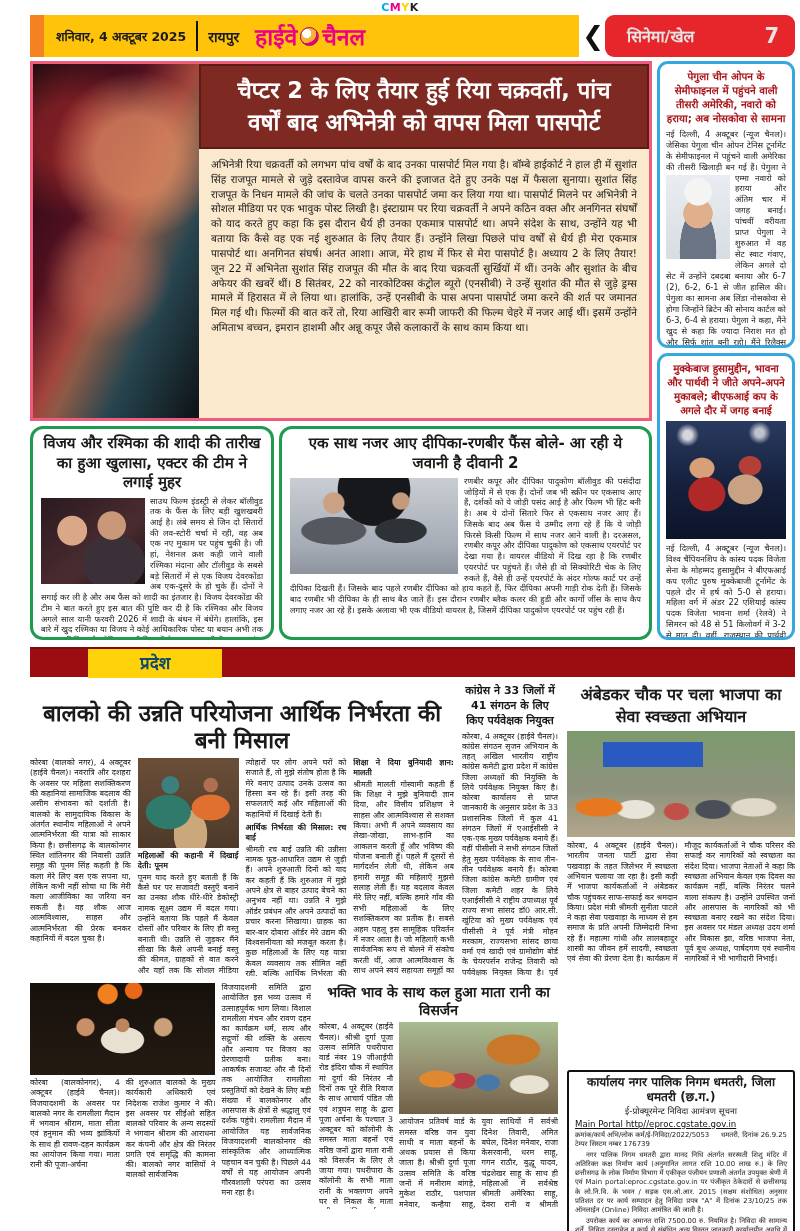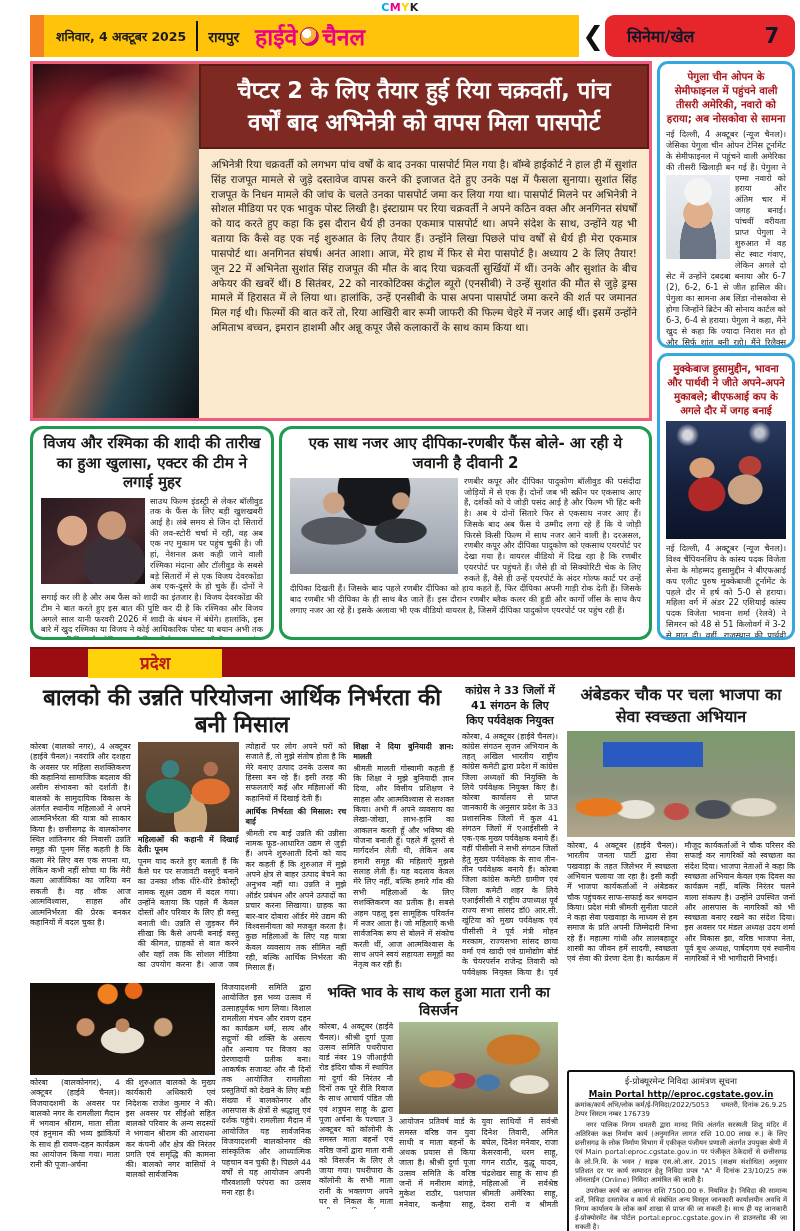--- a/index.html
+++ b/index.html
@@ -12,21 +12,21 @@
   
   .masthead{display:flex;height:42px;align-items:stretch}
   .mast-left{flex:1;background:#ffc40a;display:flex;align-items:center;position:relative;border-radius:0;overflow:hidden}
   .orange-block{width:14px;align-self:stretch;background:#f58220;margin-right:12px;flex:0 0 auto}
   .mast-date{font-weight:bold;font-size:12.5px;white-space:nowrap}
   .mast-vline{width:2px;height:70%;background:#111;margin:0 10px;flex:0 0 auto}
   .mast-city{font-weight:bold;font-size:14px;white-space:nowrap}
   .logo{position:absolute;left:51%;transform:translateX(-50%);display:flex;align-items:center;gap:3px;color:#ec008c;font-size:23px;font-weight:bold;white-space:nowrap}
   .globe{width:19px;height:19px;border-radius:50%;flex:0 0 auto;background:radial-gradient(circle at 34% 32%,#ffffff 0 28%,#f9b233 29% 58%,#e6007e 59% 100%);border:1px solid #b0005e}
   .chev{font-size:26px;line-height:42px;color:#111;font-weight:bold;margin:0 1px 0 3px}
-  .badge{width:190px;background:#e6262b;border-radius:9px;color:#0f172a;display:flex;align-items:center;justify-content:space-between;padding:0 16px 0 22px;font-weight:bold}
+  .badge{width:190px;background:#e6262b;border-radius:9px;color:#e5e5e5;display:flex;align-items:center;justify-content:space-between;padding:0 16px 0 22px;font-weight:bold}
   .badge-sec{font-size:16px}
   .badge-pg{font-size:21px}
   
   .topzone{display:flex;gap:5px;margin-top:4px}
   .top-left{width:622px;display:flex;flex-direction:column;gap:5px}
   .top-right{flex:1;display:flex;flex-direction:column;gap:5px}
   .lead-box{border:3px solid #ef5b7d;background:#fbe9ce;height:360px;display:flex;overflow:hidden}
   .lead-photo{width:166px;flex:0 0 auto;background:linear-gradient(115deg,#190a0e 0%,#511020 34%,#a3453c 50%,#8c5a46 56%,#27454f 72%,#0e1216 100%);background-blend-mode:normal}
   .lead-photo::before{content:"";display:block;width:100%;height:100%;background:radial-gradient(circle at 62% 26%,rgba(220,140,100,.75) 0 14%,transparent 30%),radial-gradient(circle at 45% 60%,rgba(200,110,90,.5) 0 12%,transparent 28%),radial-gradient(circle at 20% 20%,rgba(255,60,60,.35) 0 10%,transparent 26%)}
   .lead-right{flex:1;display:flex;flex-direction:column;overflow:hidden}
@@ -47,27 +47,27 @@
   .gb1{width:244px}
   .gb2{flex:1}
   .green-head{font-weight:bold;text-align:center;font-size:15px;line-height:1.3;margin:1px 0 3px}
   .green-body{font-size:8.2px;line-height:1.31;text-align:justify}
   .gb1-photo{float:left;width:104px;height:86px;margin:2px 5px 1px 0;background:linear-gradient(140deg,#2a1a20 0%,#4a2c30 60%,#1c1014 100%)}
   .gb1-photo::before{content:"";display:block;width:100%;height:100%;background:radial-gradient(circle at 30% 38%,#d8a888 0 16%,transparent 17%),radial-gradient(circle at 68% 32%,#c89878 0 15%,transparent 16%),radial-gradient(ellipse at 70% 75%,#3c3038 0 30%,transparent 31%)}
   .gb2-photo{float:left;width:168px;height:96px;margin:2px 6px 1px 0;background:linear-gradient(180deg,#c9ced4 0%,#a6acb5 70%,#8e949e 100%)}
   .gb2-photo::before{content:"";display:block;width:100%;height:100%;background:radial-gradient(ellipse at 26% 55%,#55585e 0 18%,transparent 19%),radial-gradient(circle at 26% 26%,#caa184 0 7%,transparent 8%),radial-gradient(ellipse at 66% 55%,#2e3136 0 16%,transparent 17%),radial-gradient(circle at 66% 24%,#c49a7c 0 6%,transparent 7%),radial-gradient(ellipse at 50% 12%,#17181c 0 30%,transparent 31%)}
   
   .band{height:30px;background:#9c0d12;margin:7px 0 7px;display:flex;align-items:center;border-top:2px solid #7d0a0e}
-  .band-label{background:#ffd20a;color:#b91c1c;font-weight:bold;font-size:17px;line-height:1;padding:6px 52px;margin-left:58px}
+  .band-label{background:#ffd20a;color:#0c4a6e;font-weight:bold;font-size:17px;line-height:1;padding:6px 52px;margin-left:58px}
   
   .pradesh{display:flex;gap:9px}
   .pr-left{width:528px;flex:0 0 auto}
   .pr-row1{display:flex;gap:8px;height:292px}
   .balco{width:424px;overflow:hidden}
-  .balco-head{font-weight:bold;font-size:22.5px;line-height:1.2;text-align:center;margin:0 0 4px}
+  .balco-head{font-weight:bold;font-size:22.5px;line-height:1.2;text-align:center;margin:16px 0 4px}
   .balco-cols{column-count:4;column-gap:7px;font-size:7.9px;line-height:1.31;text-align:justify;height:238px;overflow:hidden}
   .balco-photo{width:100%;height:90px;margin:1px 0 3px;break-inside:avoid;background:linear-gradient(180deg,#6a4e38 0%,#4e3a2a 100%)}
   .balco-photo::before{content:"";display:block;width:100%;height:100%;background:radial-gradient(ellipse at 30% 60%,#2f7a6a 0 22%,transparent 23%),radial-gradient(circle at 32% 30%,#3c7f7f 0 9%,transparent 10%),radial-gradient(ellipse at 72% 55%,#e07030 0 18%,transparent 19%),radial-gradient(circle at 72% 30%,#b07050 0 7%,transparent 8%),radial-gradient(ellipse at 52% 85%,#caa87c 0 22%,transparent 23%)}
   .subhead{font-weight:bold;margin:3px 0 1px}
   .congress{flex:1;overflow:hidden}
   .congress-head{font-weight:bold;font-size:11px;line-height:1.35;text-align:center;margin-bottom:3px}
   .congress-body{font-size:7.9px;line-height:1.3;text-align:justify;height:244px;overflow:hidden}
   .pr-row2{display:flex;gap:8px;margin-top:7px;height:226px}
   .ramleela{width:281px;overflow:hidden}
   .small-head{font-weight:bold;font-size:14px;line-height:1.3;text-align:center;margin-bottom:3px}
@@ -87,21 +87,21 @@
   .vis-photo::before{content:"";display:block;width:100%;height:100%;background:radial-gradient(ellipse at 72% 30%,#c87828 0 16%,transparent 17%),radial-gradient(ellipse at 24% 62%,#e08830 0 10%,transparent 11%),radial-gradient(ellipse at 40% 64%,#b83c48 0 9%,transparent 10%),radial-gradient(ellipse at 56% 66%,#4878a8 0 9%,transparent 10%),radial-gradient(ellipse at 82% 68%,#e8e2d2 0 10%,transparent 11%)}
   .pr-right{flex:1;overflow:hidden}
   .amb-head{font-weight:bold;font-size:16px;line-height:1.35;text-align:center;margin:0 0 4px}
   .amb-photo{width:100%;height:106px;margin:1px 0 4px;background:linear-gradient(180deg,#7d9a6d 0%,#8d927c 55%,#b3a78c 100%)}
   .amb-photo::before{content:"";display:block;width:100%;height:100%;background:linear-gradient(#2a5ac0,#2a5ac0) 28% 14%/44% 24% no-repeat,radial-gradient(ellipse at 14% 72%,#e87820 0 8%,transparent 9%),radial-gradient(ellipse at 30% 74%,#e8e4da 0 8%,transparent 9%),radial-gradient(ellipse at 48% 76%,#c05048 0 7%,transparent 8%),radial-gradient(ellipse at 64% 74%,#4a4e58 0 8%,transparent 9%),radial-gradient(ellipse at 82% 72%,#e0d8c8 0 8%,transparent 9%)}
   .amb-cols{column-count:2;column-gap:7px;font-size:7.9px;line-height:1.3;text-align:justify;height:222px;overflow:hidden}
   
   .tender{border:2px solid #111;border-radius:3px;margin-top:7px;padding:3px 6px 4px;font-size:6.9px;line-height:1.32;overflow:hidden}
   .tender-title{font-weight:bold;font-size:12px;line-height:1.25;text-align:center}
   .tender-sub{text-align:center;font-size:8.6px;margin-top:1px}
-  .tender-portal{display:block;text-align:center;font-weight:bold;font-size:8.6px;text-decoration:underline;color:#111;margin:1px 0}
+  .tender-portal{display:block;text-align:left;font-weight:normal;font-size:8.6px;text-decoration:underline;color:#111;margin:1px 0}
   .tender-ref{display:flex;justify-content:space-between;gap:6px;margin-top:1px;font-size:6.9px}
   .tender-p{text-indent:11px;text-align:justify;margin-top:2px}
 </style>
 </head>
 <body>
 
 <div class="cmyk"><span class="c">C</span><span class="m">M</span><span class="y">Y</span><span class="k">K</span></div>
 
 <div class="page">
 
@@ -230,20 +230,21 @@
       </div>
     </div>
 
     <div class="pr-right">
       <div>
         <div class="amb-head">अंबेडकर चौक पर चला भाजपा का सेवा स्वच्छता अभियान</div>
         <div class="amb-photo"></div>
         <div class="amb-cols">कोरबा, 4 अक्टूबर (हाईवे चैनल)। भारतीय जनता पार्टी द्वारा सेवा पखवाड़ा के तहत जिलेभर में स्वच्छता अभियान चलाया जा रहा है। इसी कड़ी में भाजपा कार्यकर्ताओं ने अंबेडकर चौक पहुंचकर साफ-सफाई कर श्रमदान किया। प्रदेश मंत्री श्रीमती सुनीता पाटले ने कहा सेवा पखवाड़ा के माध्यम से हम समाज के प्रति अपनी जिम्मेदारी निभा रहे हैं। महात्मा गांधी और लालबहादुर शास्त्री का जीवन हमें सादगी, स्वच्छता एवं सेवा की प्रेरणा देता है। कार्यक्रम में मौजूद कार्यकर्ताओं ने चौक परिसर की सफाई कर नागरिकों को स्वच्छता का संदेश दिया। भाजपा नेताओं ने कहा कि स्वच्छता अभियान केवल एक दिवस का कार्यक्रम नहीं, बल्कि निरंतर चलने वाला संकल्प है। उन्होंने उपस्थित जनों और आसपास के नागरिकों को भी स्वच्छता बनाए रखने का संदेश दिया। इस अवसर पर मंडल अध्यक्ष उदय शर्मा और विकास झा, वरिष्ठ भाजपा नेता, पूर्व बूथ अध्यक्ष, पार्षदगण एवं स्थानीय नागरिकों ने भी भागीदारी निभाई।</div>
       </div>
       <div class="tender">
+        <div class="tender-title">कार्यालय नगर पालिक निगम धमतरी, जिला धमतरी (छ.ग.)</div>
         <div class="tender-sub">ई-प्रोक्यूरमेन्ट निविदा आमंत्रण सूचना</div>
         <a class="tender-portal">Main Portal http//eproc.cgstate.gov.in</a>
         <div class="tender-ref">
           <span>क्रमांक/कार्य अभि/लोक कर्म/ई-निविदा/2022/5053</span>
           <span>धमतरी, दिनांक 26.9.25</span>
         </div>
         <div>टेम्पर सिस्टम नम्बर 176739</div>
         <div class="tender-p">नगर पालिक निगम धमतरी द्वारा मानद निधि अंतर्गत सरस्वती शिशु मंदिर में अतिरिक्त कक्ष निर्माण कार्य (अनुमानित लागत राशि 10.00 लाख रु.) के लिए छत्तीसगढ़ के लोक निर्माण विभाग में एकीकृत पंजीयन प्रणाली अंतर्गत उपयुक्त श्रेणी में एवं Main portal:eproc.cgstate.gov.in पर पंजीकृत ठेकेदारों से छत्तीसगढ़ के लो.नि.वि. के भवन / सड़क एस.ओ.आर. 2015 (सक्षम संशोधित) अनुसार प्रतिशत दर पर कार्य सम्पादन हेतु निविदा प्रपत्र "A" में दिनांक 23/10/25 तक ऑनलाईन (Online) निविदा आमंत्रित की जाती है।</div>
         <div class="tender-p">उपरोक्त कार्य का अमानत राशि 7500.00 रु. नियमित है। निविदा की सामान्य शर्तें, निविदा दस्तावेज व कार्य से संबंधित अन्य विस्तृत जानकारी कार्यालयीन अवधि में निगम कार्यालय के लोक कर्म शाखा से प्राप्त की जा सकती है। साथ ही यह जानकारी ई-प्रोक्योरमेंट वेब पोर्टल portal:eproc.cgstate.gov.in से डाउनलोड की जा सकती है।</div>
 

